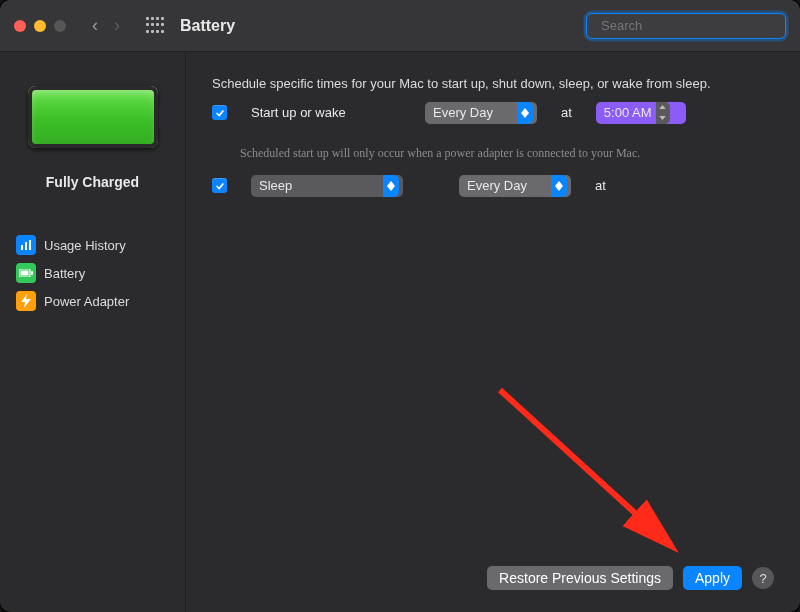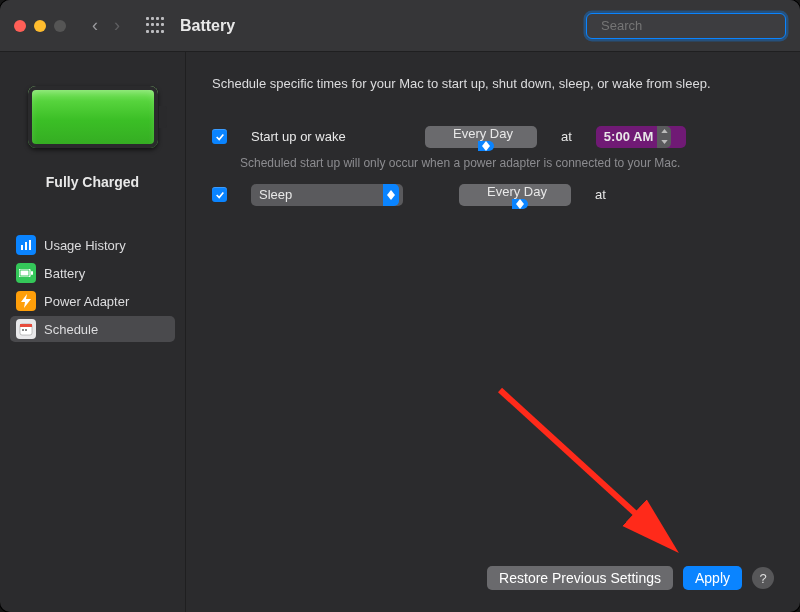--- a/index.html
+++ b/index.html
@@ -92,55 +92,55 @@
   }
   .ic-usage { background:#0a84ff; }
   .ic-batt { background:#34c759; }
   .ic-power { background:#ff9f0a; }
   .ic-sched { background:#e8e8ea; color:#e74c3c; }
   .main {
     flex:1; padding: 22px 26px;
     display:flex; flex-direction:column;
     position: relative;
   }
-  .desc { color:#dcdcde; font-size:13px; line-height:1.5; margin-bottom: 32px; }
+  .desc { color:#dcdcde; font-size:13px; line-height:1.5; margin-bottom: 8px; }
   .row { display:flex; align-items:center; gap:24px; margin-bottom:6px; }
   .checkbox {
     width:15px; height:15px; border-radius:3px; background:#0a84ff;
     display:flex; align-items:center; justify-content:center;
     box-shadow: inset 0 1px 0 rgba(255,255,255,.2);
   }
   .checkbox svg { width:10px; height:10px; }
   .row-label { color:#e8e8e8; width: 150px; }
   .select, .select-blue {
     display:flex; align-items:center; justify-content:space-between;
     height:22px; border-radius:5px; padding: 0 4px 0 8px;
     font-size:13px; min-width: 110px;
   }
   .select { background:#5a5a5d; color:#e8e8e8; }
-  .select-blue { background:#6a6a6d; color:#e8e8e8;flex-direction:column; }
+  .select-blue { background:#6a6a6d; color:#e8e8e8; }
   .stepper-cap {
     width:16px;height:100%; background:#0a84ff; border-radius:0 5px 5px 0;
     display:flex; flex-direction:column; align-items:center; justify-content:center;
     margin-left: 6px;
   }
   .stepper-cap svg { width:8px; height:5px; display:block; }
   .at { color:#e8e8e8; }
   .time {
     display:flex; align-items:center; gap:4px;
     height:22px; border-radius:5px; padding: 0 0 0 8px;
-    background:#701a75; color:#e8e8e8; min-width: 90px; font-weight: bold;
+    background:#8b5cf6; color:#e8e8e8; min-width: 90px;
   }
   .time .stepper {
     width:14px; height:100%; display:flex; flex-direction:column;
     background:#5a5a5d; border-radius:0 5px 5px 0;
   }
   .time .stepper span { flex:1; display:flex; align-items:center; justify-content:center; }
   .time .stepper svg { width:7px; height:4px; }
-  .hint { color:#8c8c90; font-size:12px; margin: 2px 0 14px 28px; }
+  .hint { color:#8c8c90; font-size:12px; margin: 16px 0 14px 28px; font-family: Liberation Serif, serif; }
   .footer {
     margin-top:auto;
     display:flex; align-items:center; justify-content:flex-end; gap:10px;
     padding-top: 20px;
   }
   .btn {
     height:24px; border-radius:5px; padding:0 12px;
     display:flex; align-items:center; font-size:14px;
   }
   .btn-gray { background:#6a6a6d; color:#fff; }
@@ -216,31 +216,20 @@
           </div>
           <span>Battery</span>
         </div>
         <div class="nav-item">
           <div class="nav-icon ic-power">
             <svg width="10" height="14" viewBox="0 0 10 14">
                 <path d="M6 0 L0 8 L4 8 L3 14 L10 5 L5 5 Z" fill="#fff"></path>
               </svg>
           </div>
           <span>Power Adapter</span>
-        </div>
-        <div class="nav-item sel">
-          <div class="nav-icon ic-sched">
-            <svg width="14" height="14" viewBox="0 0 14 14">
-                <rect x="1" y="2" width="12" height="11" rx="2" fill="#fff" stroke="#888" stroke-width="0.5"></rect>
-                <rect x="1" y="2" width="12" height="3" fill="#e74c3c"></rect>
-                <rect x="3" y="7" width="2" height="2" fill="#888"></rect>
-                <rect x="6" y="7" width="2" height="2" fill="#888"></rect>
-              </svg>
-          </div>
-          <span>Schedule</span>
         </div>
       </div>
     </div>
 
     <div class="main">
       <div class="desc">Schedule specific times for your Mac to start up, shut down, sleep, or wake from sleep.</div>
 
       <div class="row">
         <div class="checkbox">
           <svg viewBox="0 0 12 12">

